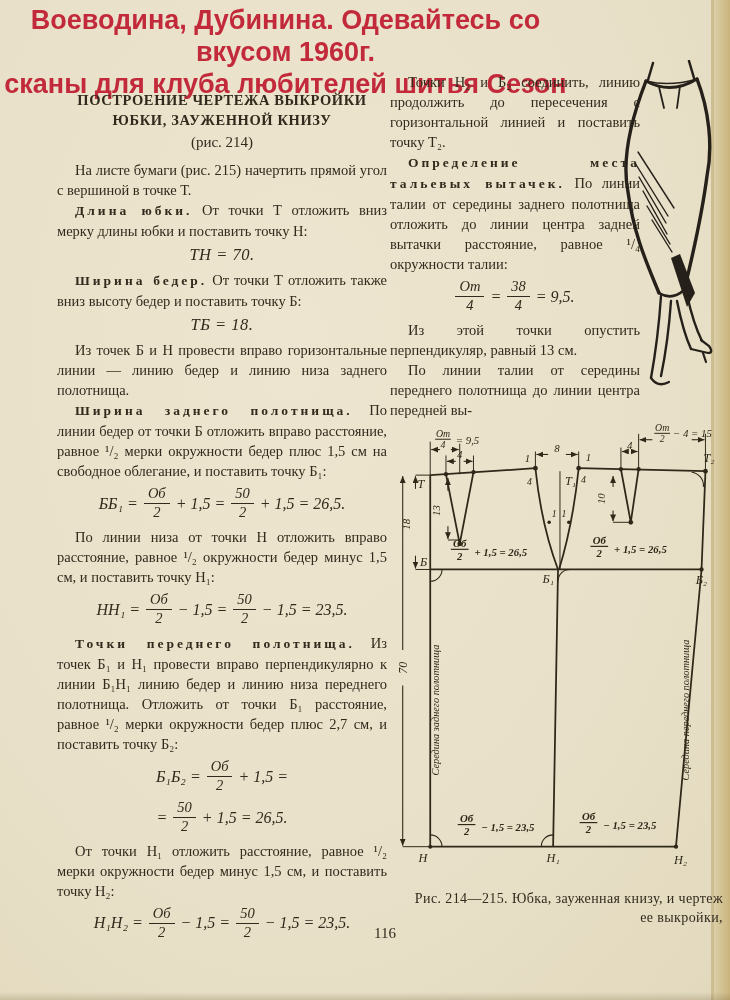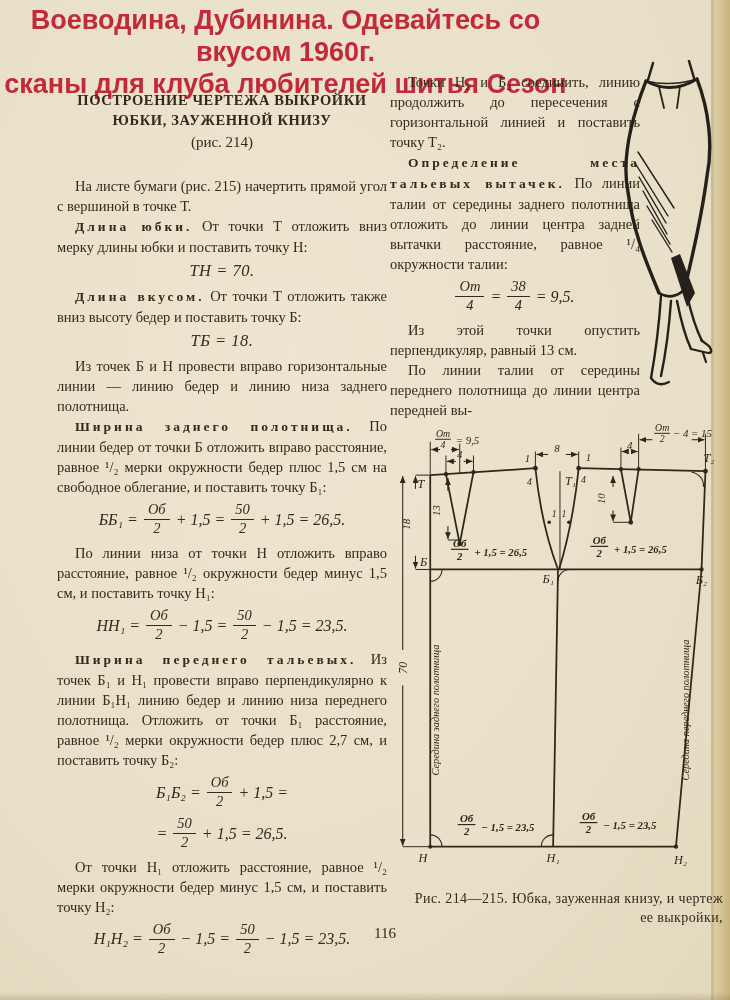--- a/index.html
+++ b/index.html
@@ -17,21 +17,21 @@
   .scan-header{position:absolute;top:4px;left:0;width:571px;text-align:center;
         font-family:"Liberation Sans","DejaVu Sans",sans-serif;font-weight:bold;
         font-size:27px;line-height:32px;color:#c2293b;}
 
   .col{position:absolute;text-align:justify;font-size:14.5px;line-height:20px;}
   .col-left{left:57px;top:90px;width:330px;}
   .col-right{left:390px;top:72px;width:250px;}
 
   .art-title{text-align:center;font-weight:bold;font-size:14.5px;line-height:20px;
         letter-spacing:.6px;margin:0 0 2px 0;}
-  .art-sub{text-align:center;font-size:15px;margin:2px 0 24px 0;}
+  .art-sub{text-align:center;font-size:15px;margin:2px 0 8px 0;}
 
   p.body{margin:0;text-indent:18px;}
   .lead{letter-spacing:3px;font-weight:bold;font-size:13.5px;}
 
   .formula{display:flex;justify-content:center;align-items:center;gap:6px;
         font-style:italic;font-size:16px;margin:5px 0 6px 0;line-height:1.1;}
   .formula.simple{font-size:16.5px;letter-spacing:.5px;}
   .frac{display:inline-flex;flex-direction:column;align-items:center;font-size:14.5px;}
   .frac .num{display:block;border-bottom:1.3px solid #322a1c;padding:0 4px 1px 4px;}
   .frac .den{display:block;padding-top:1px;}
@@ -64,21 +64,21 @@
       <div>ПОСТРОЕНИЕ ЧЕРТЕЖА ВЫКРОЙКИ</div>
       <div>ЮБКИ, ЗАУЖЕННОЙ КНИЗУ</div>
     </div>
     <div class="art-sub">(рис. 214)</div>
 
     <p class="body">На листе бумаги (рис. 215) начертить прямой угол с вершиной в точке Т.</p>
 
     <p class="body"><span class="lead">Длина юбки.</span><span> От точки Т отложить вниз мерку длины юбки и поставить точку Н:</span></p>
     <div class="formula simple">ТН = 70.</div>
 
-    <p class="body"><span class="lead">Длина вкусом.</span><span> От точки Т отложить также вниз высоту бедер и поставить точку Б:</span></p>
+    <p class="body"><span class="lead">Ширина бедер.</span><span> От точки Т отложить также вниз высоту бедер и поставить точку Б:</span></p>
     <div class="formula simple">ТБ = 18.</div>
 
     <p class="body">Из точек Б и Н провести вправо горизонтальные линии — линию бедер и линию низа заднего полотнища.</p>
 
     <p class="body"><span class="lead">Ширина заднего полотнища.</span><span> По линии бедер от точки Б отложить вправо расстояние, равное ¹/₂ мерки окружности бедер плюс 1,5 см на свободное облегание, и поставить точку Б₁:</span></p>
     <div class="formula">
       <span>ББ₁ =</span>
       <span class="frac">
           <span class="num">Об</span>
           <span class="den">2</span>
@@ -100,21 +100,21 @@
         </span>
       <span>− 1,5 =</span>
       <span class="frac">
           <span class="num">50</span>
           <span class="den">2</span>
         </span>
       <span>− 1,5 = 23,5.</span>
     </div>
 
 
-    <p class="body"><span class="lead">Ширина переднего тальевых.</span><span> Из точек Б₁ и Н₁ провести вправо перпендикулярно к линии Б₁Н₁ линию бедер и линию низа переднего полотнища. Отложить от точки Б₁ расстояние, равное ¹/₂ мерки окружности бедер плюс 2,7 см, и поставить точку Б₂:</span></p>
+    <p class="body"><span class="lead">Точки переднего полотнища.</span><span> Из точек Б₁ и Н₁ провести вправо перпендикулярно к линии Б₁Н₁ линию бедер и линию низа переднего полотнища. Отложить от точки Б₁ расстояние, равное ¹/₂ мерки окружности бедер плюс 2,7 см, и поставить точку Б₂:</span></p>
     <div class="formula">
       <span>Б₁Б₂ =</span>
       <span class="frac">
           <span class="num">Об</span>
           <span class="den">2</span>
         </span>
       <span>+ 1,5 =</span>
     </div>
     <div class="formula">
       <span>=</span>

